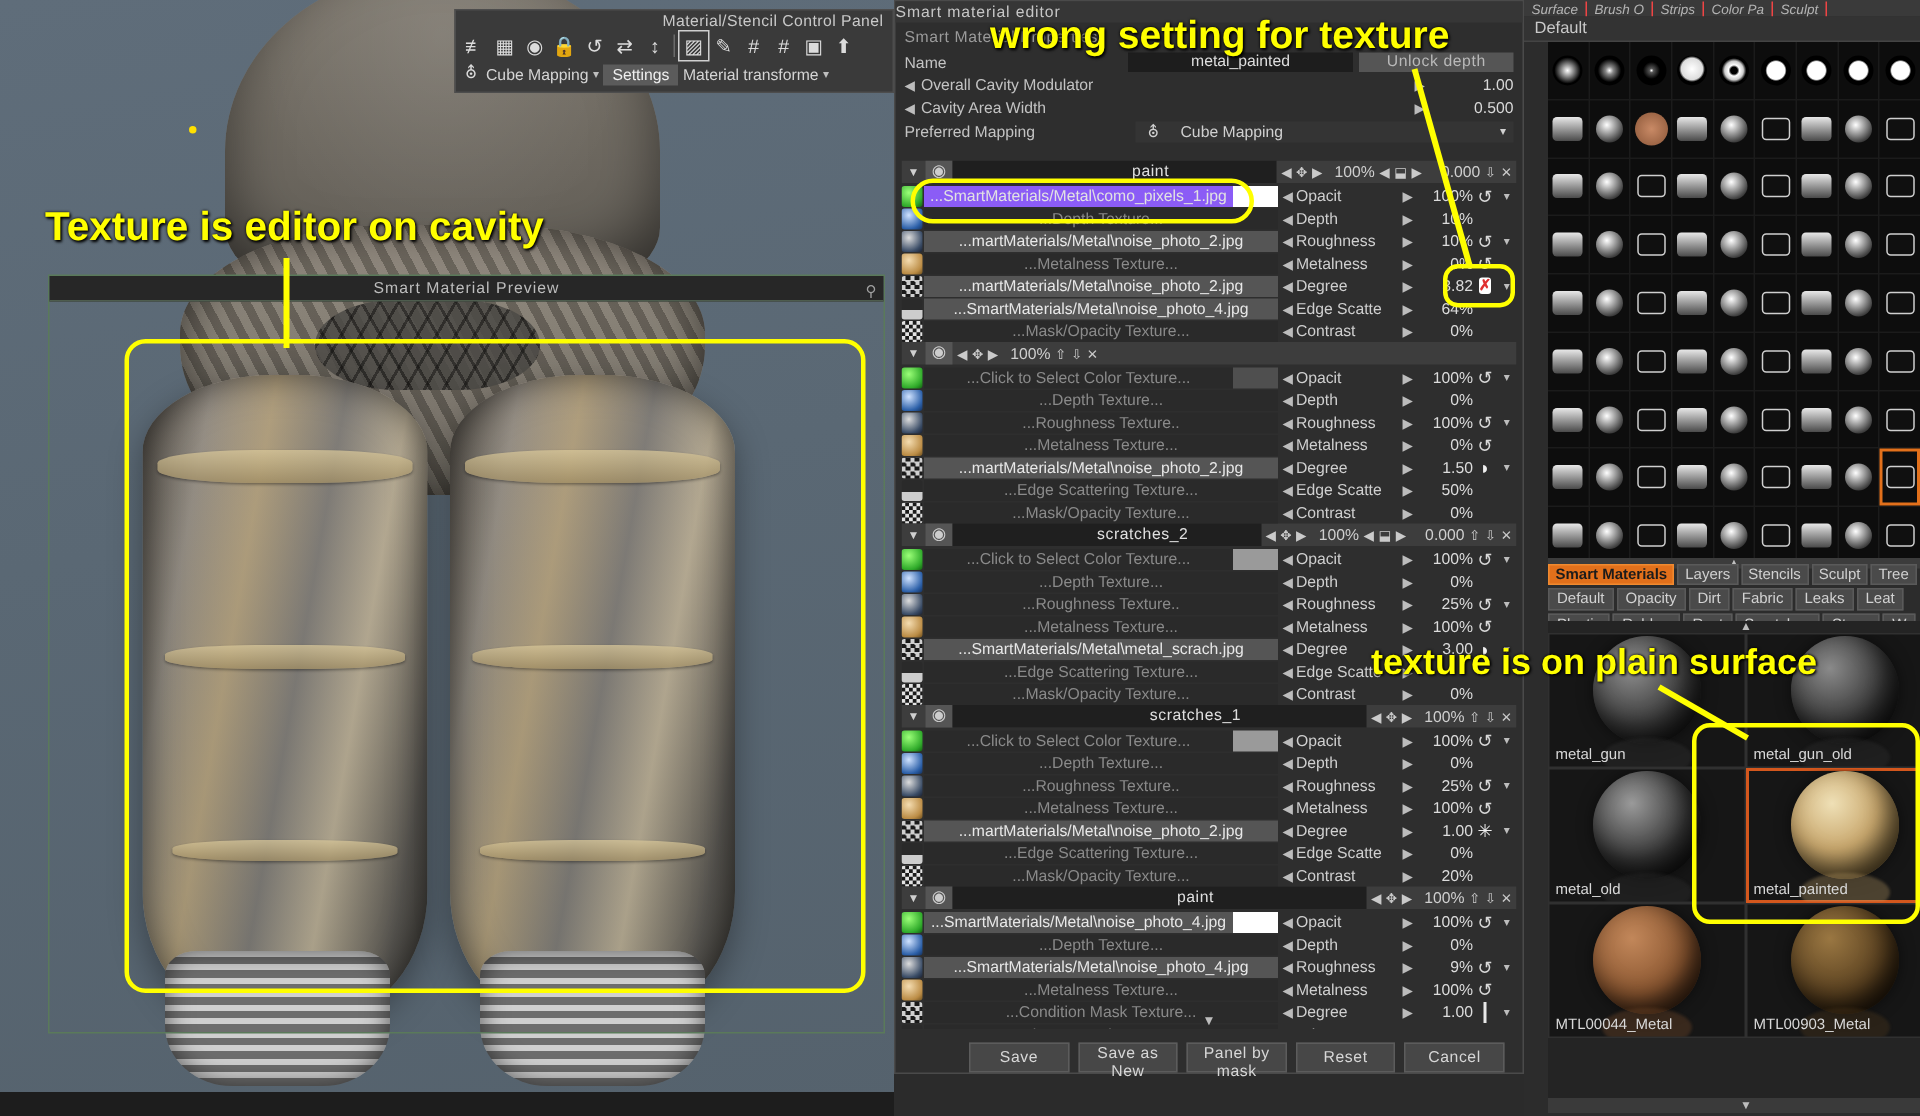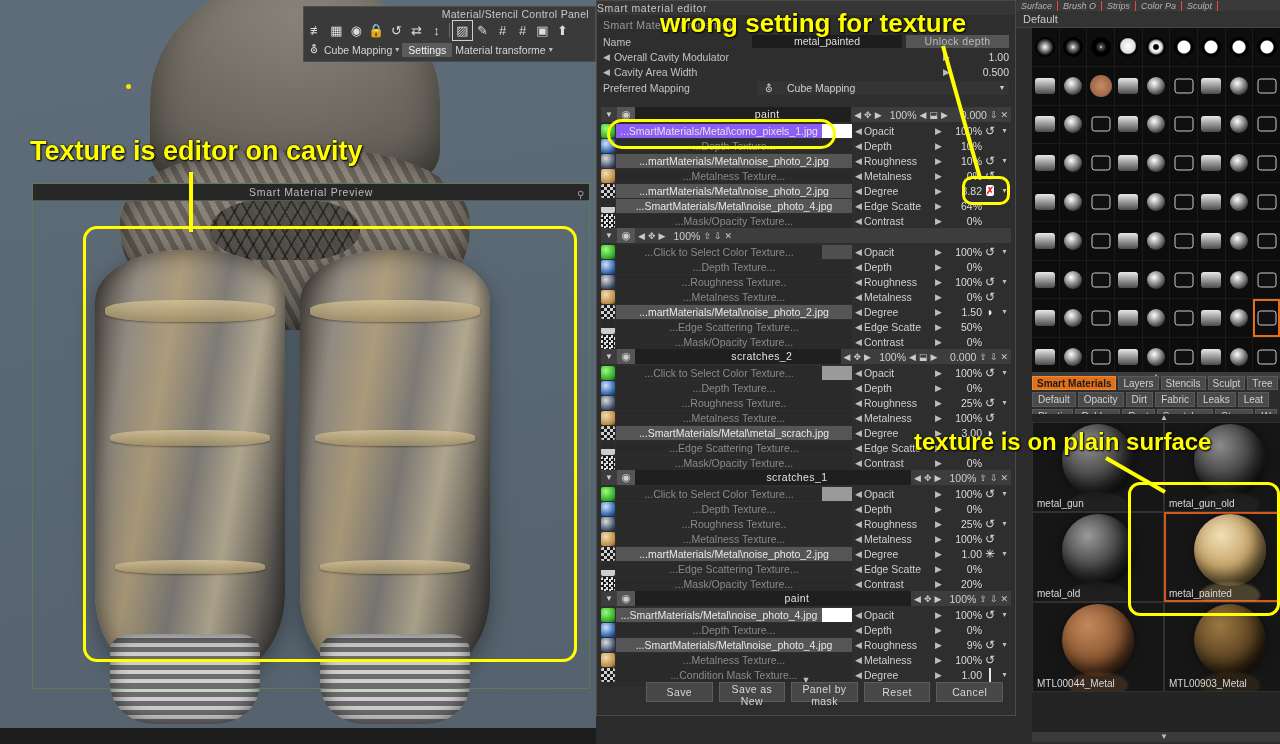--- a/index.html
+++ b/index.html
@@ -186,21 +186,21 @@
   }
   .badge-sq{ width:13px;height:12px;border:1.4px solid #e8e8e8; }
   .badge-moon{ color:#f0f0f0; font-size:12px; }
   .badge-sun{ color:#f0f0f0; font-size:12px; }
 
   #scroll-caret{
     position:absolute; left:0; bottom:-1px; width:100%; text-align:center;
     color:#bdbdbd; font-size:9px;
   }
   #sm-buttons{
-    position:absolute; left:4px; bottom:13px; width:402px; height:20px;
+    position:absolute; left:4px; bottom:0; width:402px; height:20px;
     display:flex; gap:6px;padding-left:45px;
   }
   #sm-buttons button{
     flex:1; background:#474747; border:1px solid #5c5c5c; color:#d7d7d7;
     font-size:10.5px; font-family:"Liberation Sans", sans-serif; letter-spacing:.4px;
     cursor:pointer;
   }
 
   
   #right-panel{ left:1016px; top:0; width:264px; height:744px; background:#2c2c2c; }

